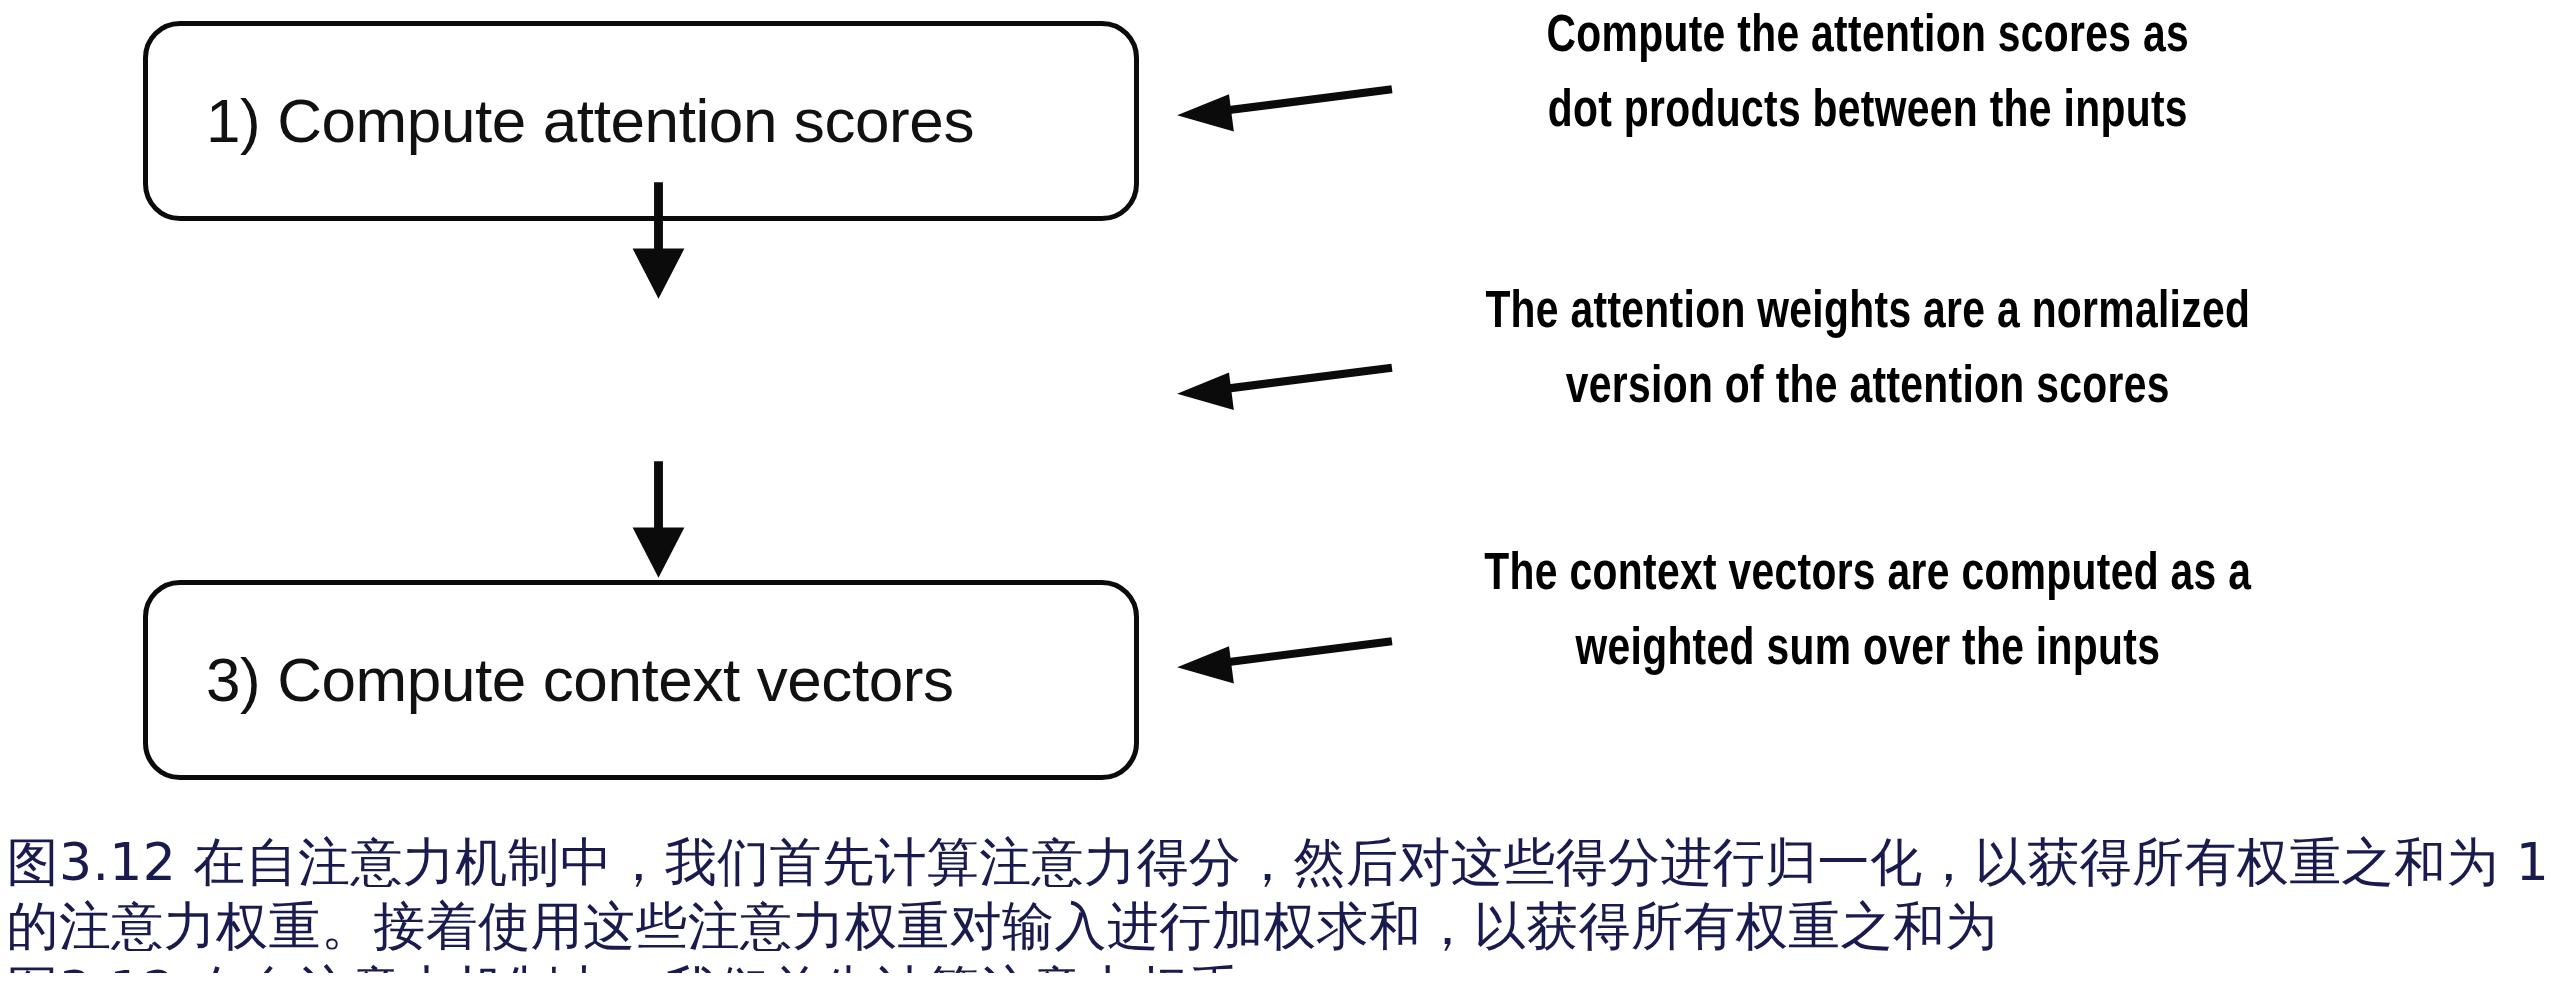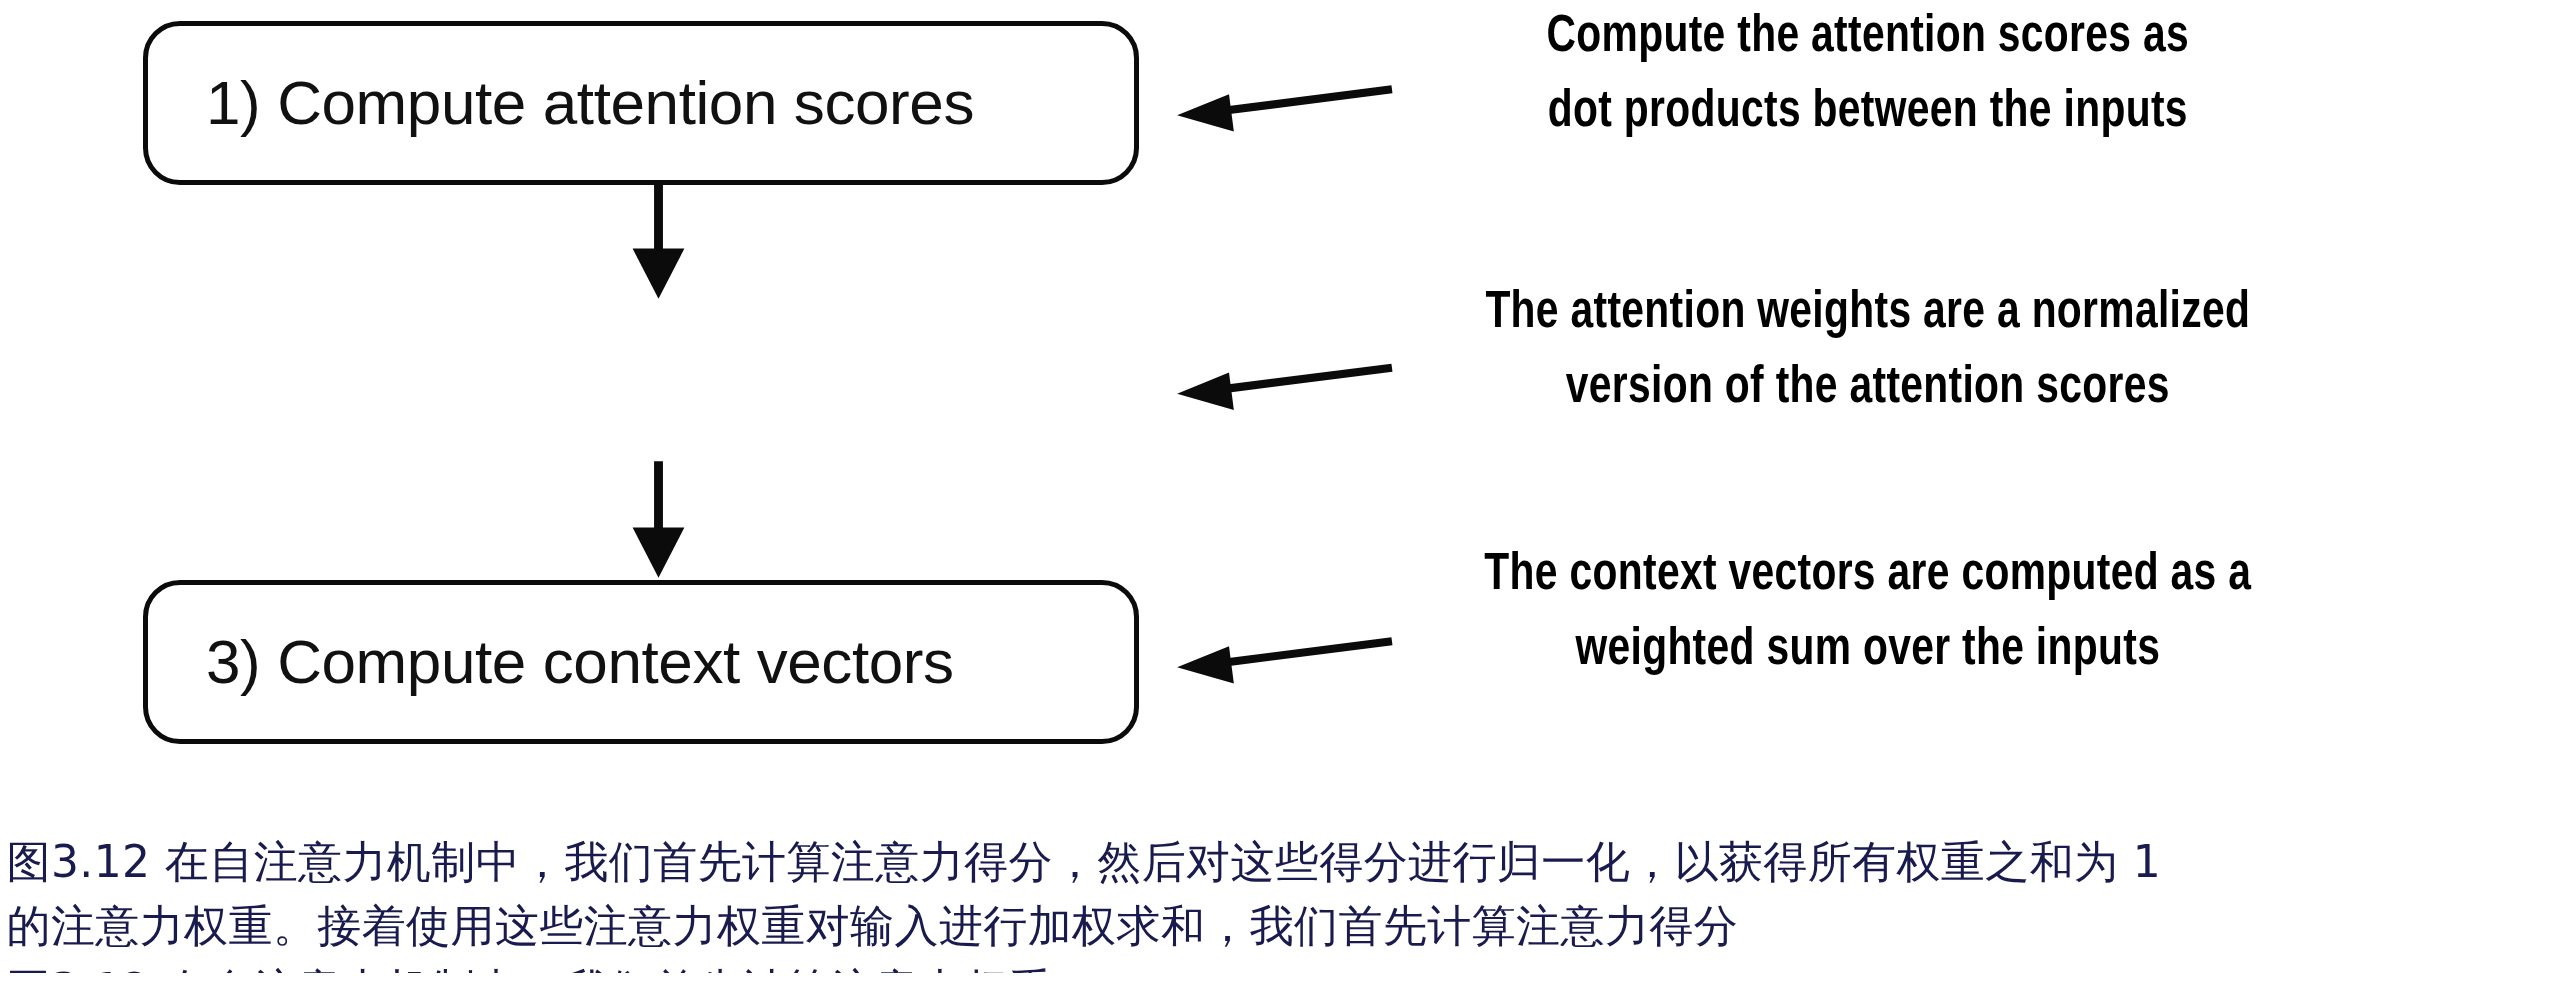--- a/index.html
+++ b/index.html
@@ -23,21 +23,21 @@
     top: 0;
     width: 2576px;
     height: 780px;
   }
 
   .step-box {
     position: absolute;
     box-sizing: border-box;
     left: 143px;
     width: 996px;
-    height: 164px;
+    height: 200px;
     border: 5.7px solid #0b0b0b;
     border-radius: 37px;
     background: #ffffff;
     display: flex;
     align-items: center;
     justify-content: flex-start;
   }
   .step-box .step-label {
     font-family: "Liberation Sans", sans-serif;
     font-size: 62px;
@@ -97,21 +97,21 @@
   #annotation-3 { top: 546px; }
 
   
   #caption {
     position: absolute;
     left: 6.5px;
     top: 830px;
     width: 2570px;
     color: #191a4e;
     font-family: "DejaVu Sans", "Liberation Sans", sans-serif;
-    font-size: 44px;
+    font-size: 52px;
     font-weight: 500;
     line-height: 64px;
     letter-spacing: 0.4px;
   }
   #caption .cap-line { display: block; white-space: nowrap; }
   #caption .cap-line.truncated {
     height: 14.6px;
     overflow: hidden;
   }
 </style>
@@ -166,16 +166,16 @@
 
   <div class="annotation" id="annotation-3">
     <span class="ann-line">The context vectors are computed as a</span>
     <span class="ann-line">weighted sum over the inputs</span>
   </div>
 
 </div>
 
 <div id="caption">
   <span class="cap-line">图3.12 在自注意力机制中，我们首先计算注意力得分，然后对这些得分进行归一化，以获得所有权重之和为 1</span>
-  <span class="cap-line">的注意力权重。接着使用这些注意力权重对输入进行加权求和，我们首先计算注意力得分</span>
+  <span class="cap-line">的注意力权重。接着使用这些注意力权重对输入进行加权求和，以获得所有权重之和为</span>
   <span class="cap-line truncated">图3.12 在自注意力机制中，我们首先计算注意力权重</span>
 </div>
 
 
 </body></html>

